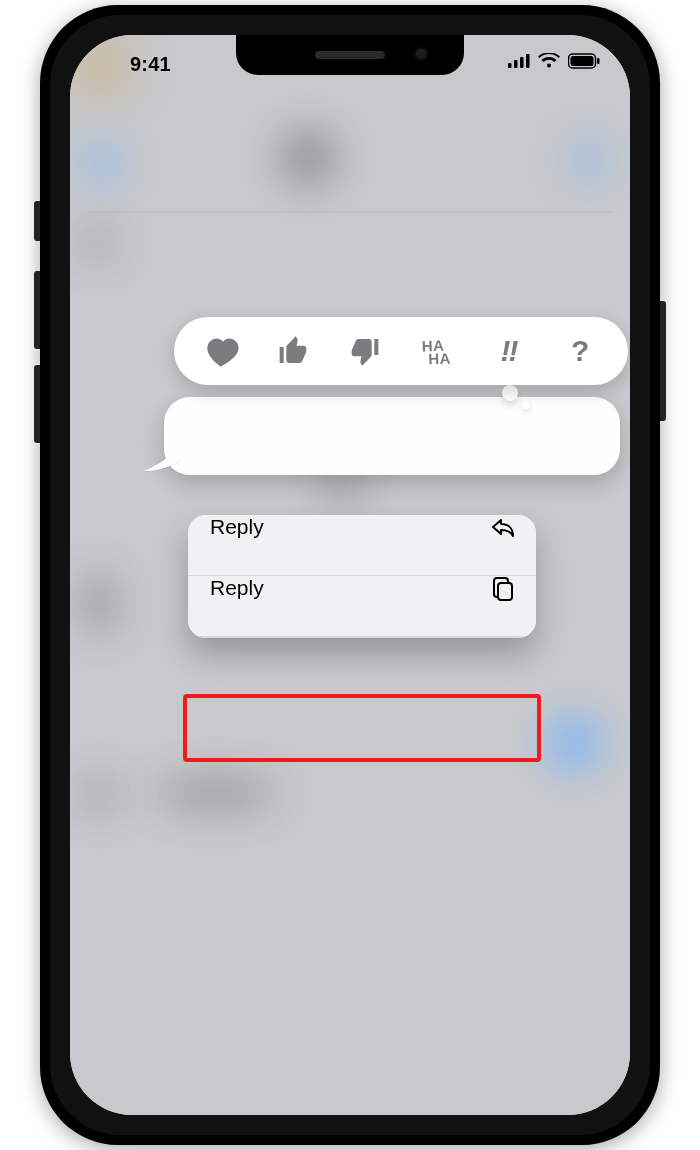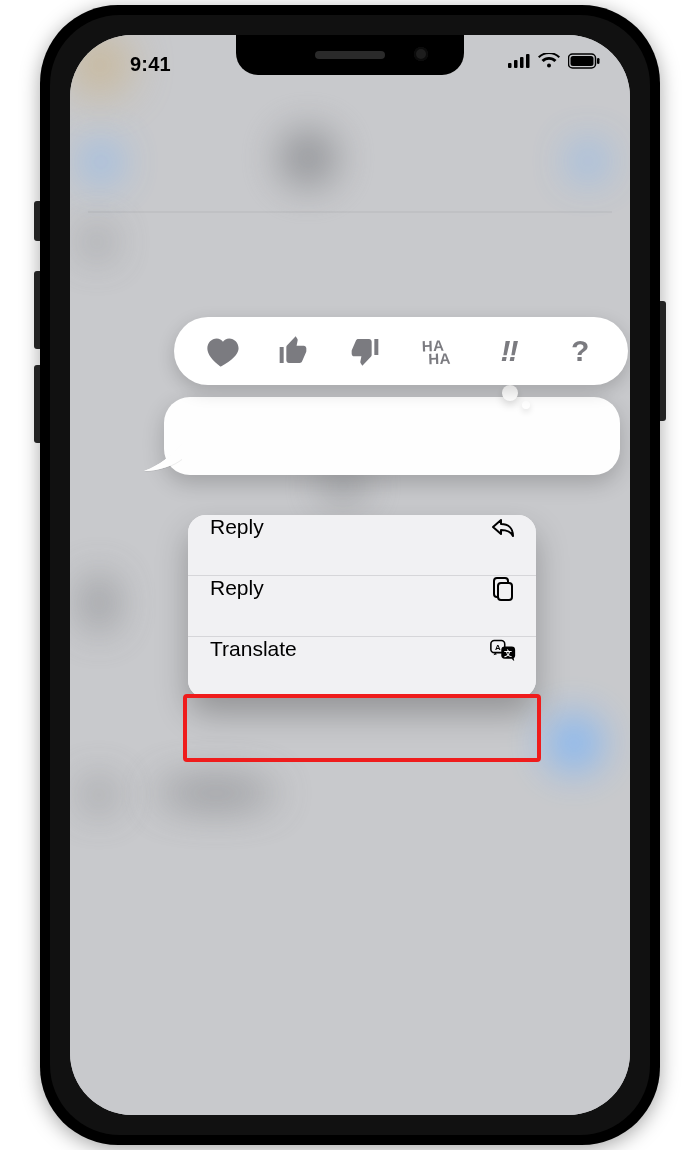--- a/index.html
+++ b/index.html
@@ -300,33 +300,20 @@
           <span>Reply</span>
           <span class="mi-icon">
             <svg width="24" height="26" viewBox="0 0 24 26">
                 <rect x="7" y="7" width="14" height="17" rx="3" fill="none" stroke="#000" stroke-width="2"></rect>
                 <path d="M17 7V5a3 3 0 0 0-3-3H6a3 3 0 0 0-3 3v13a3 3 0 0 0 3 3h1" fill="none" stroke="#000" stroke-width="2"></path>
               </svg>
           </span>
         </div>
         <div class="menu-sep"></div>
 
-        <div class="menu-item">
-          <span>Translate</span>
-          <span class="mi-icon">
-            <svg width="30" height="24" viewBox="0 0 30 24">
-              <rect x="1" y="1" width="16" height="14" rx="4" fill="none" stroke="#000" stroke-width="1.8"></rect>
-              <text x="9" y="11.5" text-anchor="middle" font-size="9" font-family="Arial" fill="#000" font-weight="700">A</text>
-              <rect x="13" y="8" width="16" height="14" rx="4" fill="#000"></rect>
-              <text x="21" y="18.5" text-anchor="middle" font-size="9" font-family="Arial" fill="#fff" font-weight="700">文</text>
-              <path d="M6 15 l-2 3 l4 -1z" fill="#000"></path>
-              <path d="M25 22 l3 3 l-1 -5z" fill="#000"></path>
-            </svg>
-          </span>
-        </div>
         <div class="menu-sep"></div>
 
 
       </div>
 
       <div class="highlight"></div>
 
     </div>
   </div>
 </div>

